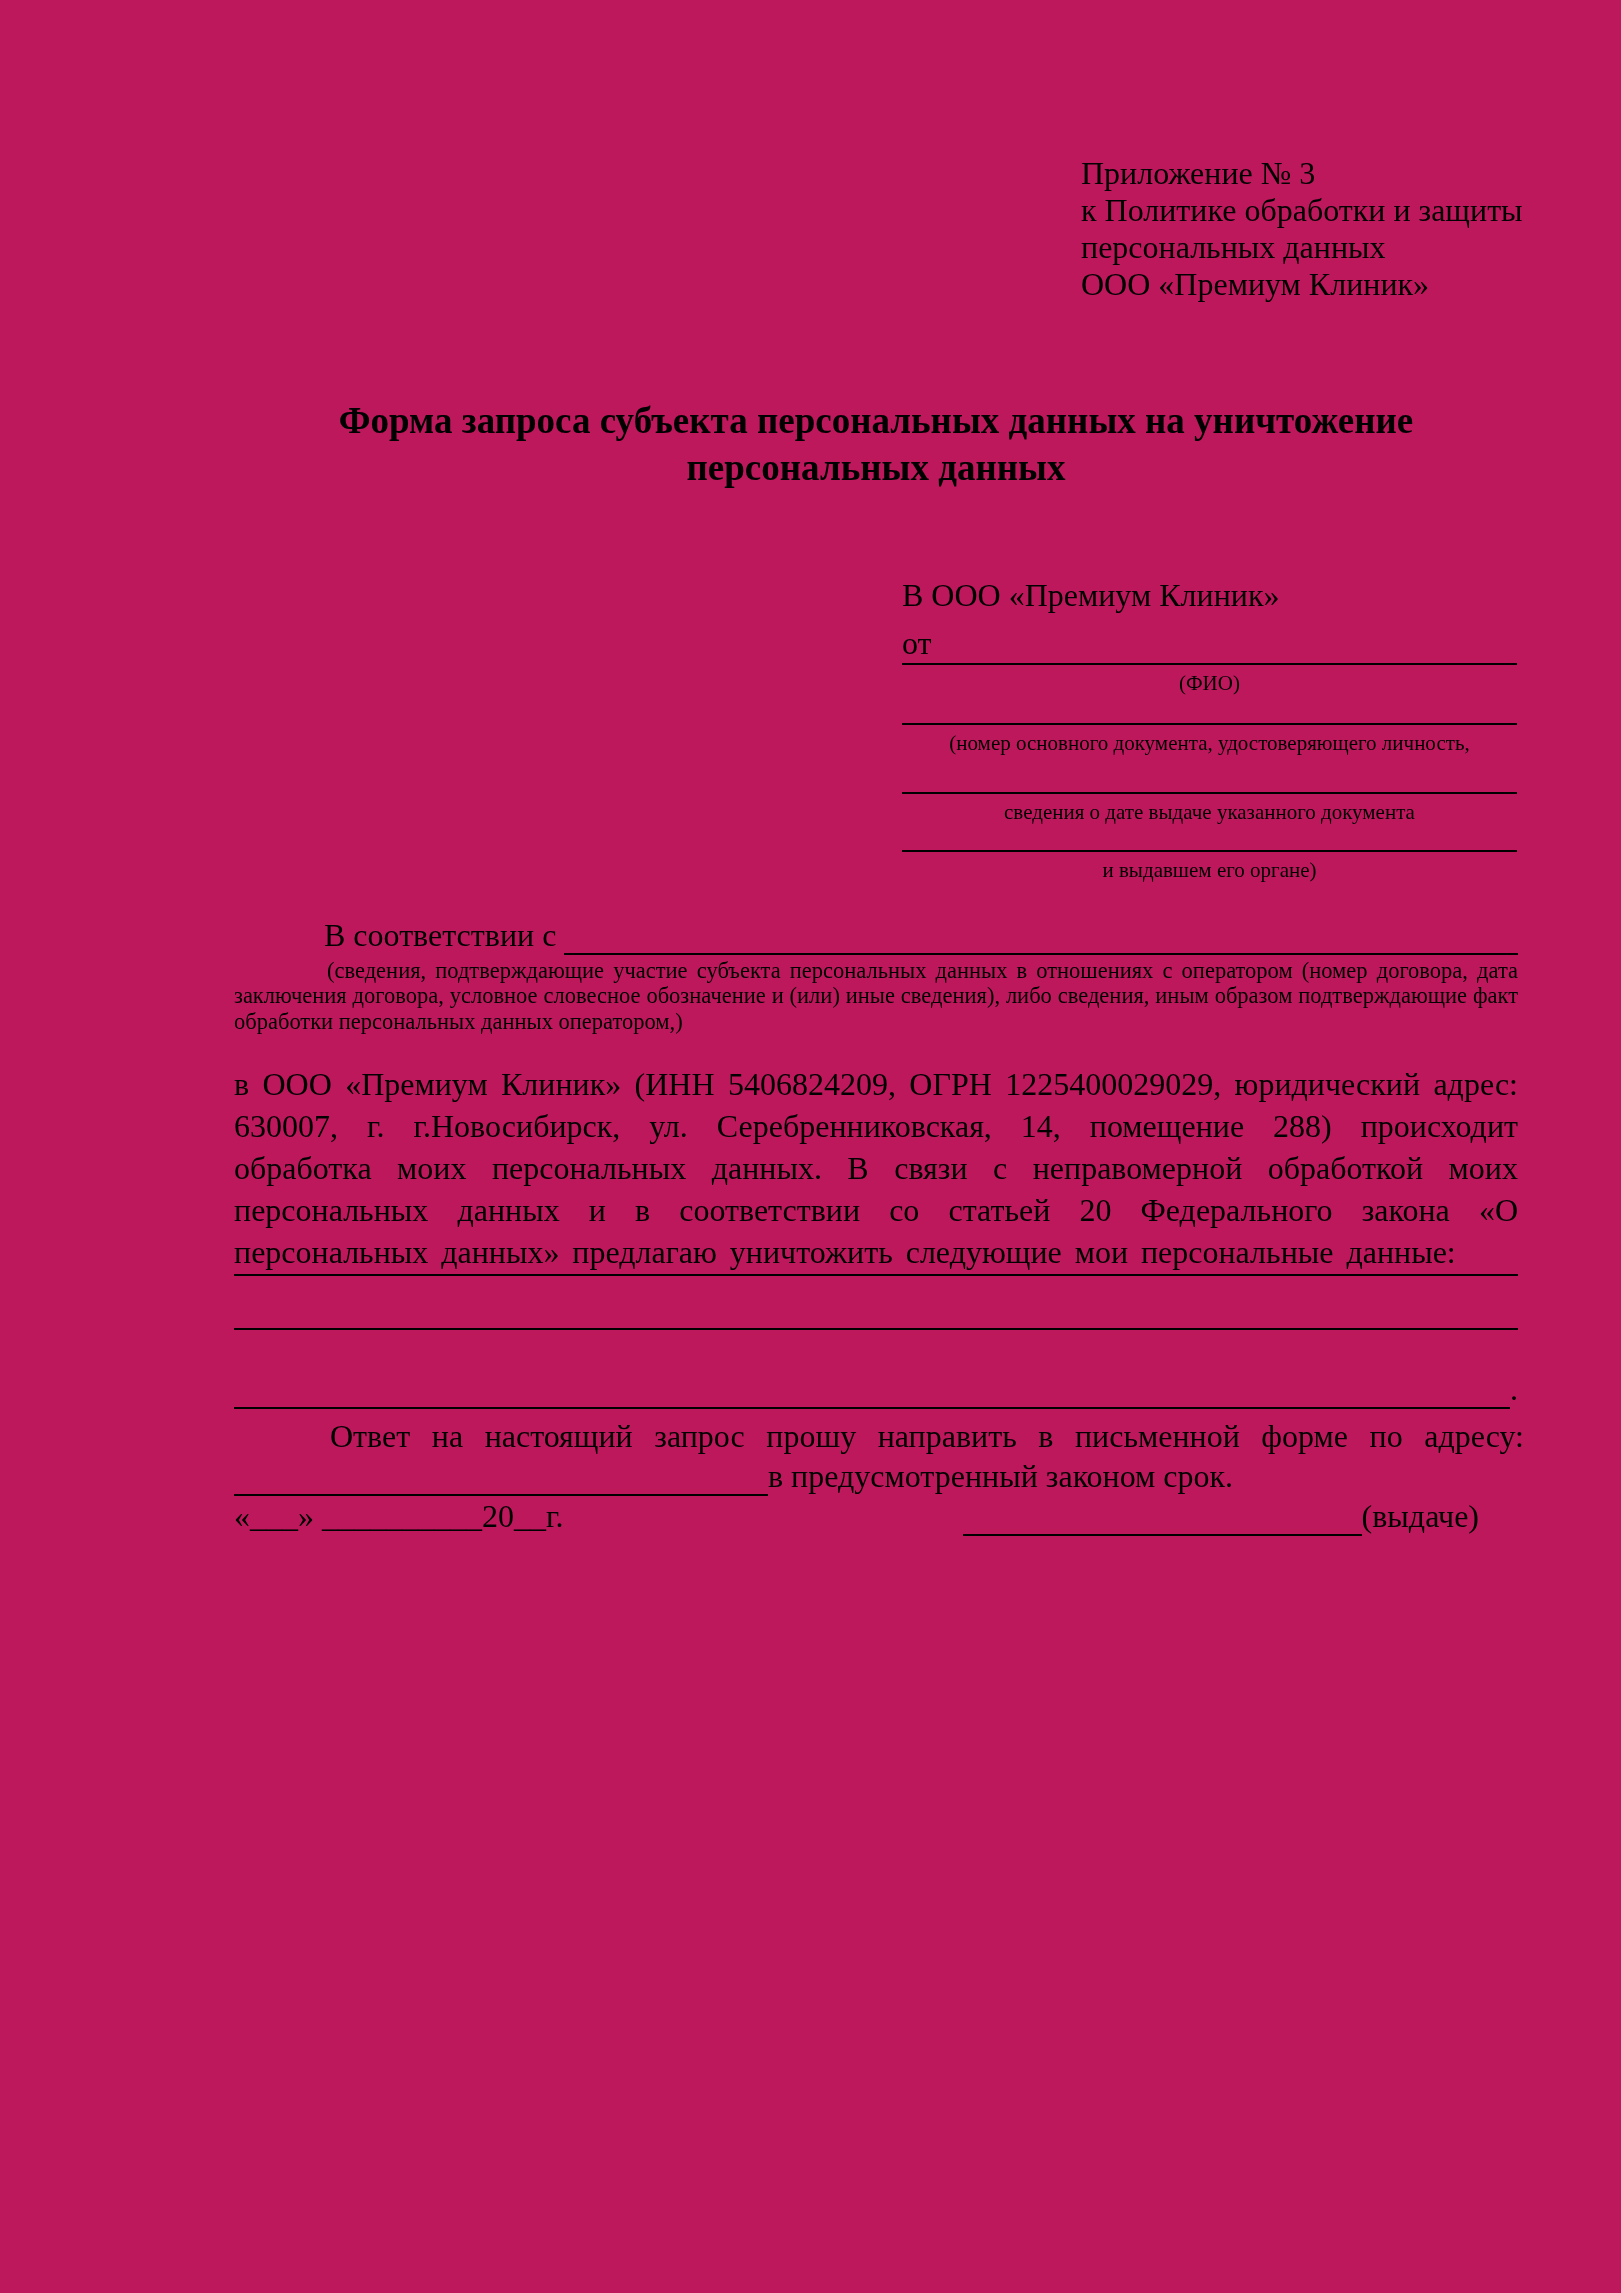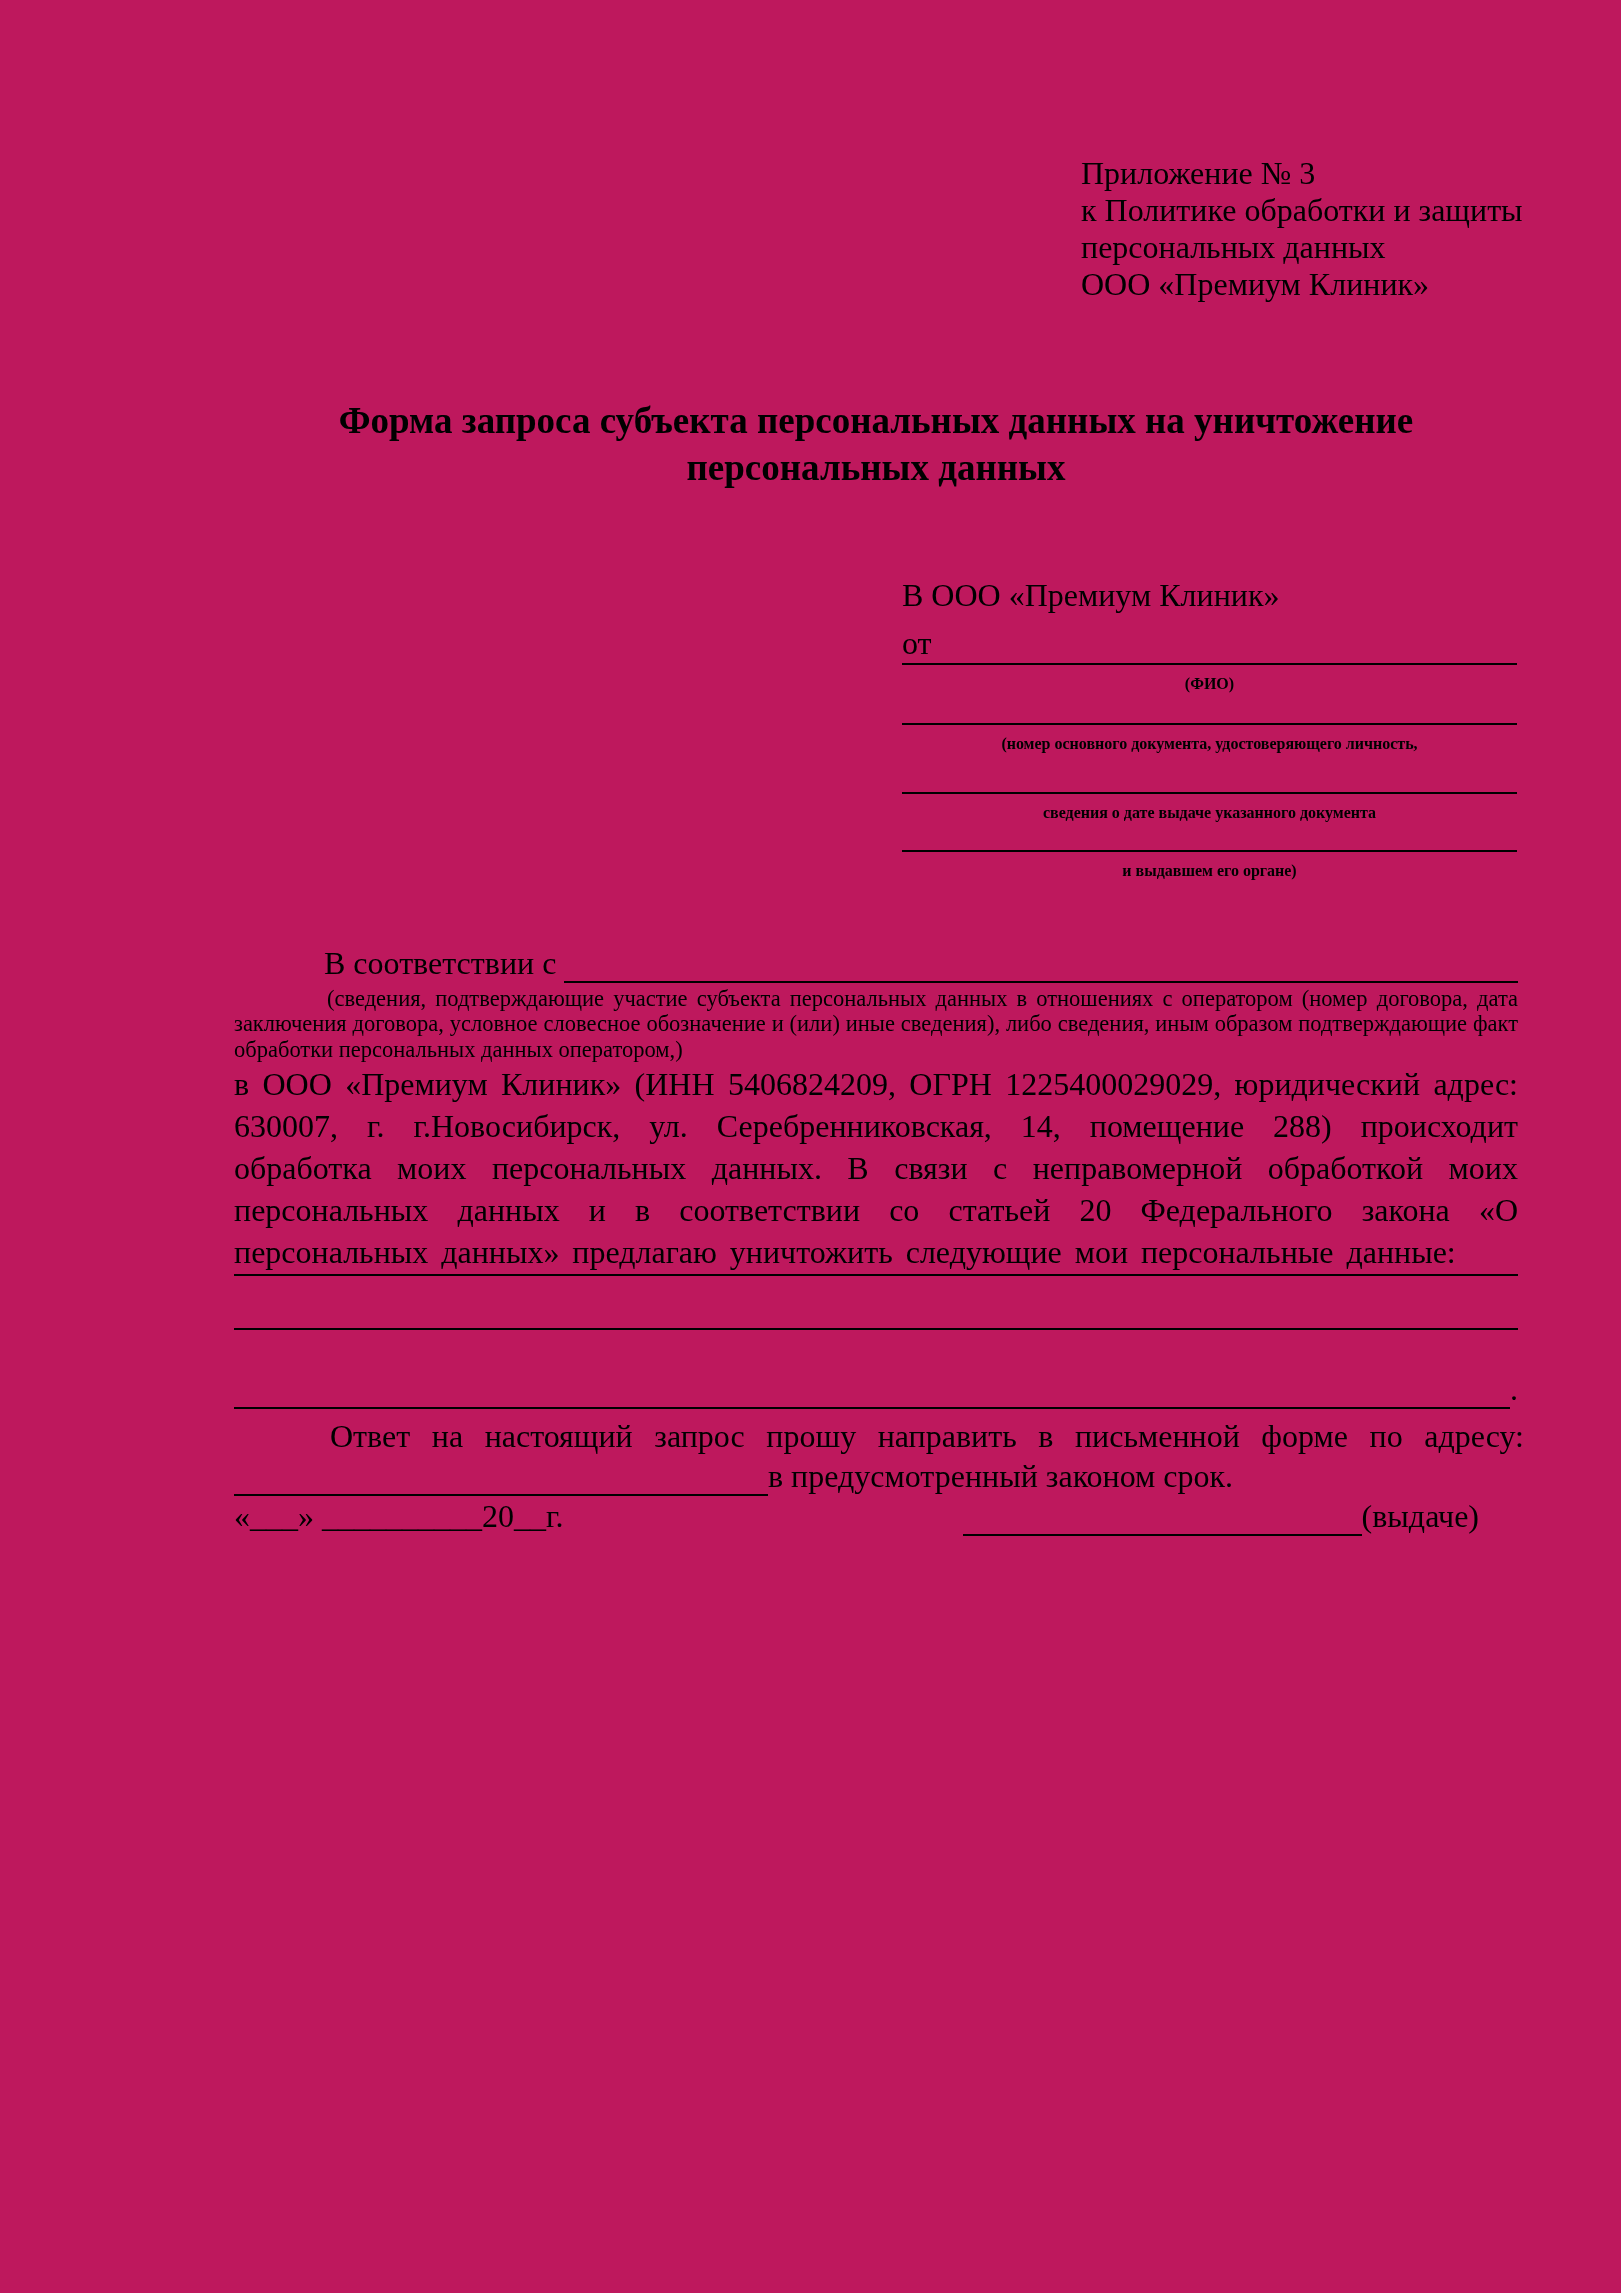--- a/index.html
+++ b/index.html
@@ -23,28 +23,28 @@
   .doc-title {
     left:234px; top:397px; width:1284px;
     text-align:center; font-weight:bold; font-size:37px; line-height:47px;
   }
 
   
   .addressee { left:902px; top:576px; width:615px; }
   .addressee .org { line-height:39px; }
   .addressee .from { line-height:39px; margin-top:8.8px; }
   .field { border-top:2.9px solid #000; text-align:center; padding-top:3.9px; }
-  .field .caption { font-size:16px; line-height:29px;font-weight:bold; }
+  .field .caption { font-size:21px; line-height:29px; }
   .f1 { margin-top:0; }
   .f2 { margin-top:25.5px; }
   .f3 { margin-top:34px; }
   .f4 { margin-top:23.5px; }
 
   
-  .accordance { left:234px; top:944px; width:1284px; }
+  .accordance { left:234px; top:916px; width:1284px; }
   .lead-row { display:flex; align-items:flex-end; height:39px; padding-left:90px; }
   .lead-row .lead { line-height:39px; white-space:nowrap; }
   .fill { border-bottom:2.9px solid #000; }
   .lead-row .fill { flex:1; height:33px; margin-left:7.8px; }
   .note {
     margin-top:2.9px;
     font-size:22.5px; line-height:25.5px;
     text-align:justify; text-indent:93px;
   }
 

